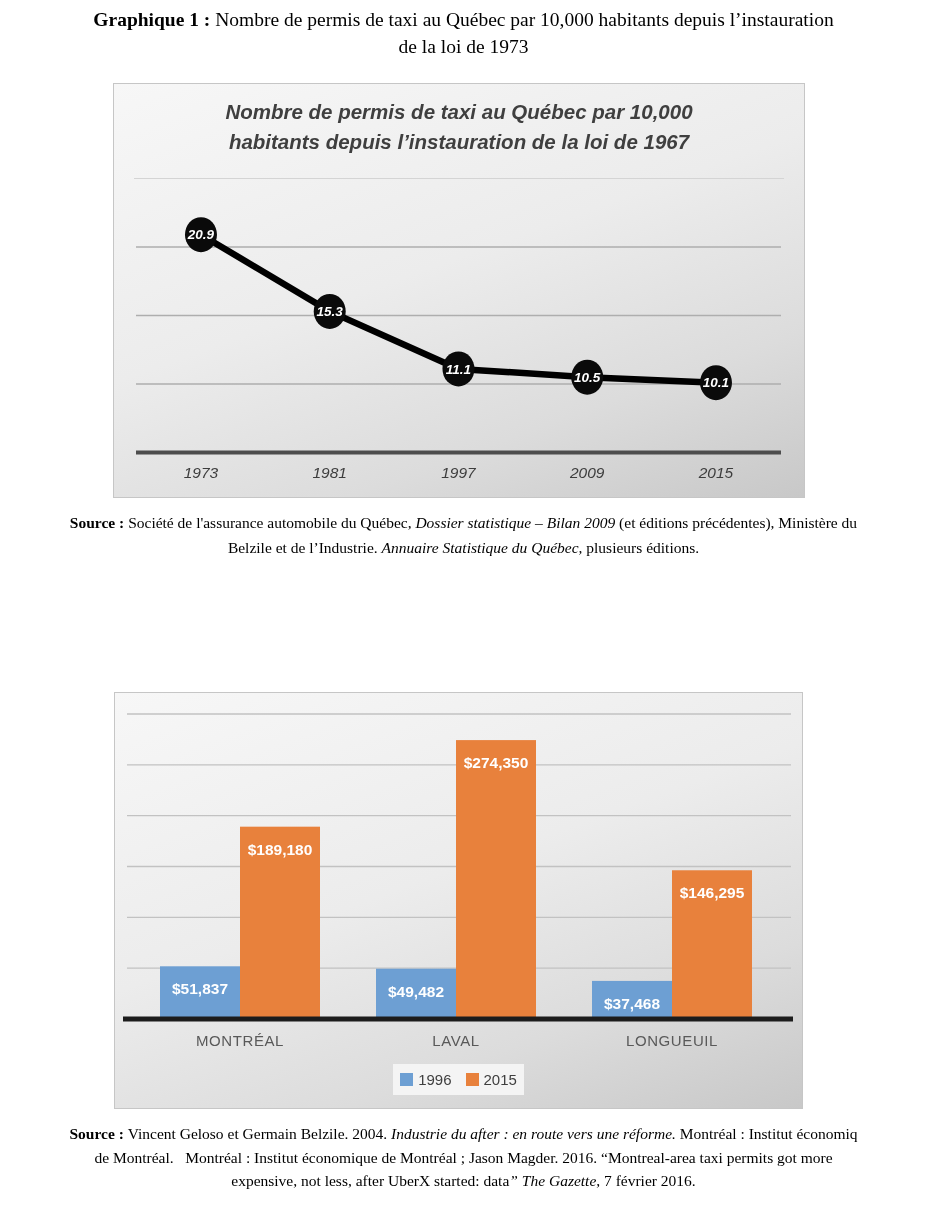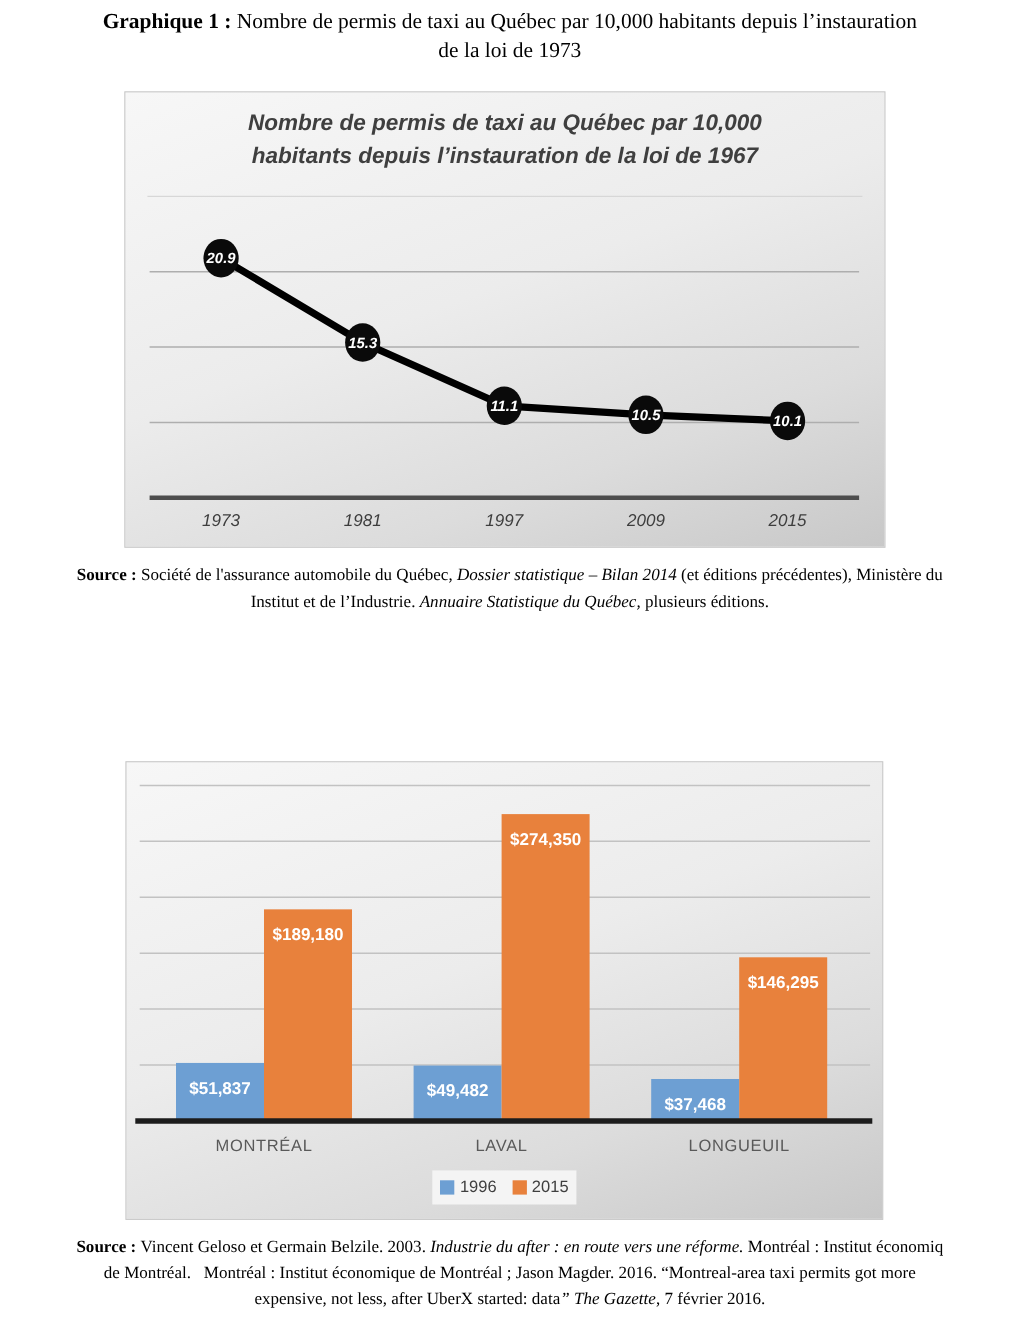--- a/index.html
+++ b/index.html
@@ -63,22 +63,22 @@
         <text x="601.975" y="208.43" text-anchor="middle" fill="#ffffff" font-size="13.5" font-weight="bold" font-family="&quot;Liberation Sans&quot;,sans-serif">10.1</text>
         <text x="86.975" y="299" text-anchor="middle" fill="#3d3d3d" font-size="15.5" font-family="&quot;Liberation Sans&quot;,sans-serif">1973</text>
         <text x="215.725" y="299" text-anchor="middle" fill="#3d3d3d" font-size="15.5" font-family="&quot;Liberation Sans&quot;,sans-serif">1981</text>
         <text x="344.475" y="299" text-anchor="middle" fill="#3d3d3d" font-size="15.5" font-family="&quot;Liberation Sans&quot;,sans-serif">1997</text>
         <text x="473.225" y="299" text-anchor="middle" fill="#3d3d3d" font-size="15.5" font-family="&quot;Liberation Sans&quot;,sans-serif">2009</text>
         <text x="601.975" y="299" text-anchor="middle" fill="#3d3d3d" font-size="15.5" font-family="&quot;Liberation Sans&quot;,sans-serif">2015</text>
       </svg>
   </div>
 
   <p class="source" style="top:510px;">
-      <span class="rt-line"><span class="b">Source : </span><span>Société de l'assurance automobile du Québec, </span><span class="i">Dossier statistique – Bilan 2014</span><span> (et éditions précédentes), Ministère du</span></span>
-      <span class="rt-line"><span>Institut et de l’Industrie. </span><span class="i">Annuaire Statistique du Québec,</span><span> plusieurs éditions.</span></span>
+      <span class="rt-line"><span class="b">Source : </span><span>Société de l'assurance automobile du Québec, </span><span class="i">Dossier statistique – Bilan 2009</span><span> (et éditions précédentes), Ministère du</span></span>
+      <span class="rt-line"><span>Belzile et de l’Industrie. </span><span class="i">Annuaire Statistique du Québec,</span><span> plusieurs éditions.</span></span>
     </p>
 
 
   <div class="chart chart2">
     <svg id="chart2-svg" width="687" height="415">
         <line x1="12" x2="676" y1="275.17" y2="275.17" stroke="#c2c2c2" stroke-width="1.3"></line>
         <line x1="12" x2="676" y1="224.34000000000003" y2="224.34000000000003" stroke="#c2c2c2" stroke-width="1.3"></line>
         <line x1="12" x2="676" y1="173.51000000000002" y2="173.51000000000002" stroke="#c2c2c2" stroke-width="1.3"></line>
         <line x1="12" x2="676" y1="122.68000000000004" y2="122.68000000000004" stroke="#c2c2c2" stroke-width="1.3"></line>
         <line x1="12" x2="676" y1="71.85000000000002" y2="71.85000000000002" stroke="#c2c2c2" stroke-width="1.3"></line>
@@ -106,18 +106,18 @@
           <span>1996</span>
         </span>
         <span class="legend-item">
           <span class="legend-swatch" style="background: rgb(232, 129, 60);"></span>
           <span>2015</span>
         </span>
       </div>
   </div>
 
   <p class="source tight" style="top:1122px;">
-      <span class="rt-line"><span class="b">Source : </span><span>Vincent Geloso et Germain Belzile. 2003. </span><span class="i">Industrie du after : en route vers une réforme.</span><span> Montréal : Institut économiq</span></span>
+      <span class="rt-line"><span class="b">Source : </span><span>Vincent Geloso et Germain Belzile. 2004. </span><span class="i">Industrie du after : en route vers une réforme.</span><span> Montréal : Institut économiq</span></span>
       <span class="rt-line"><span>de Montréal.&nbsp;&nbsp; Montréal : Institut économique de Montréal ; Jason Magder. 2016. “Montreal-area taxi permits got more</span></span>
       <span class="rt-line"><span>expensive, not less, after UberX started: data</span><span class="i">” The Gazette</span><span>, 7 février 2016.</span></span>
     </p>
 
 </div>
 
 </body></html>

